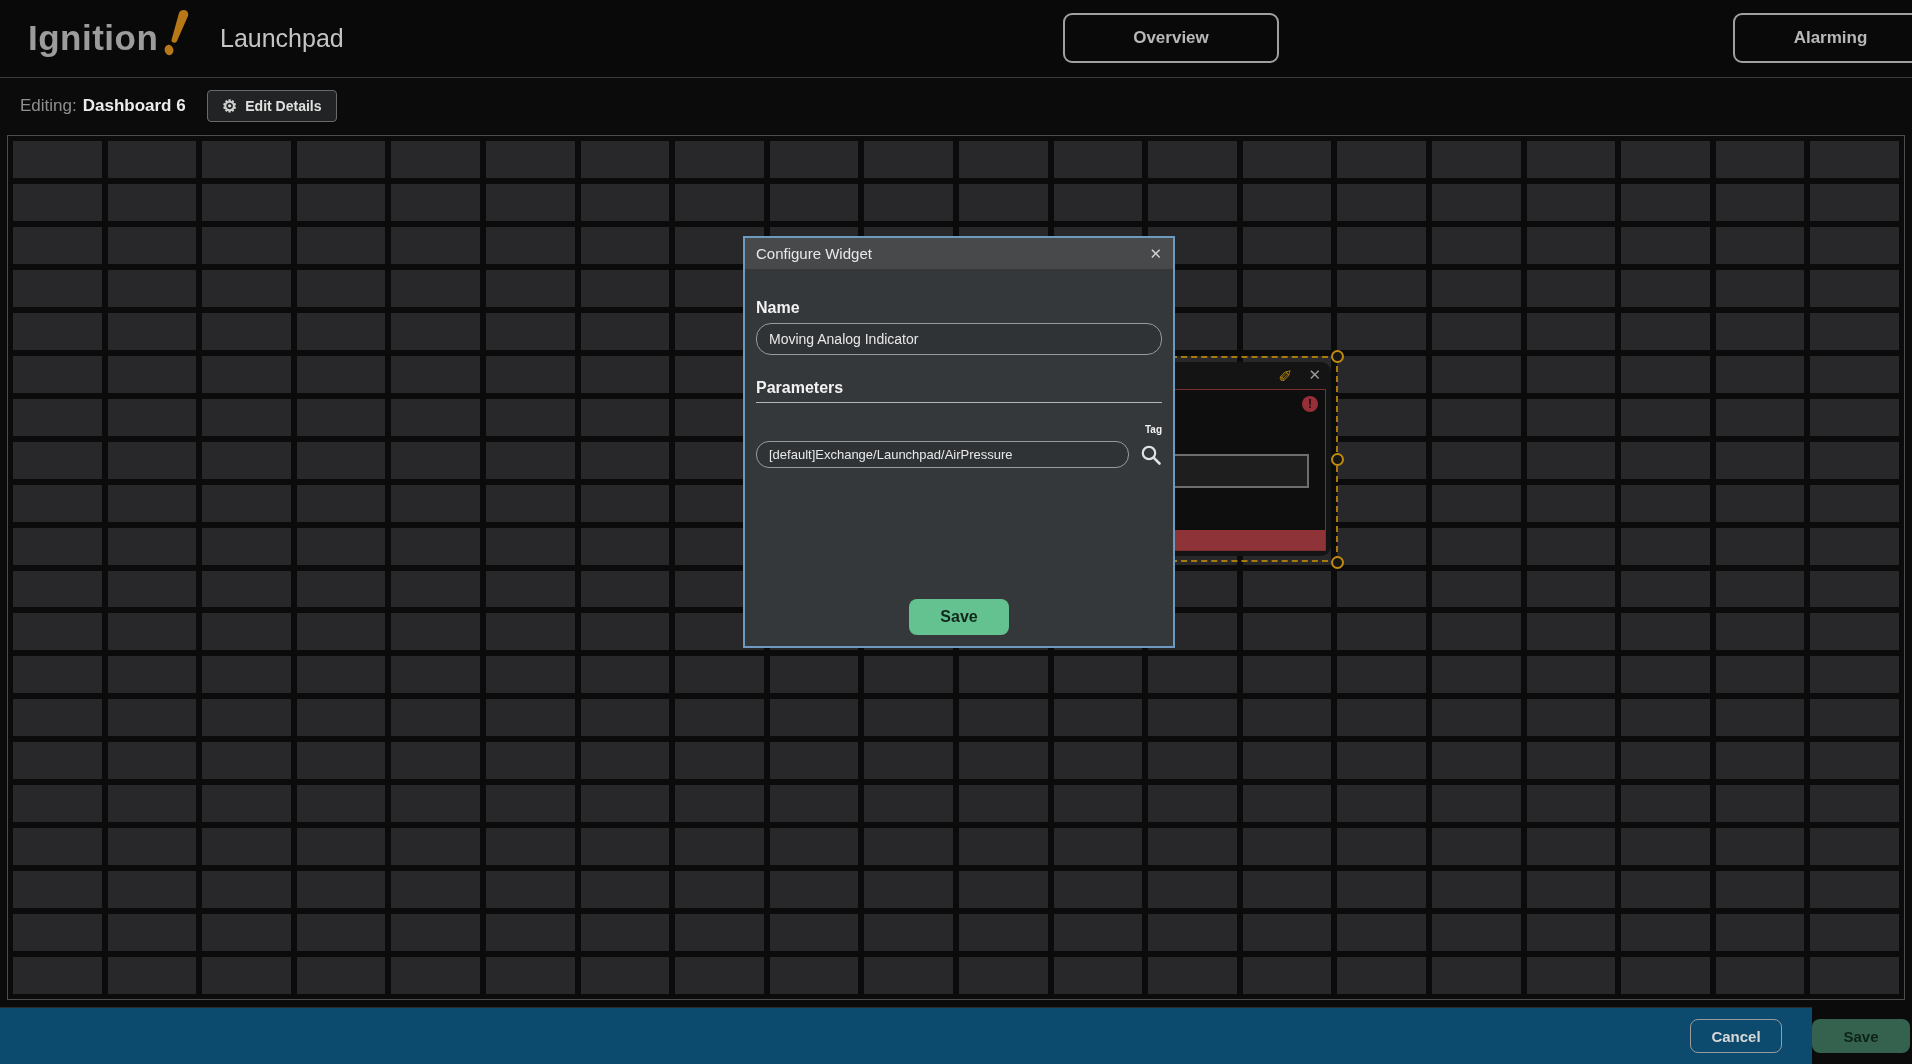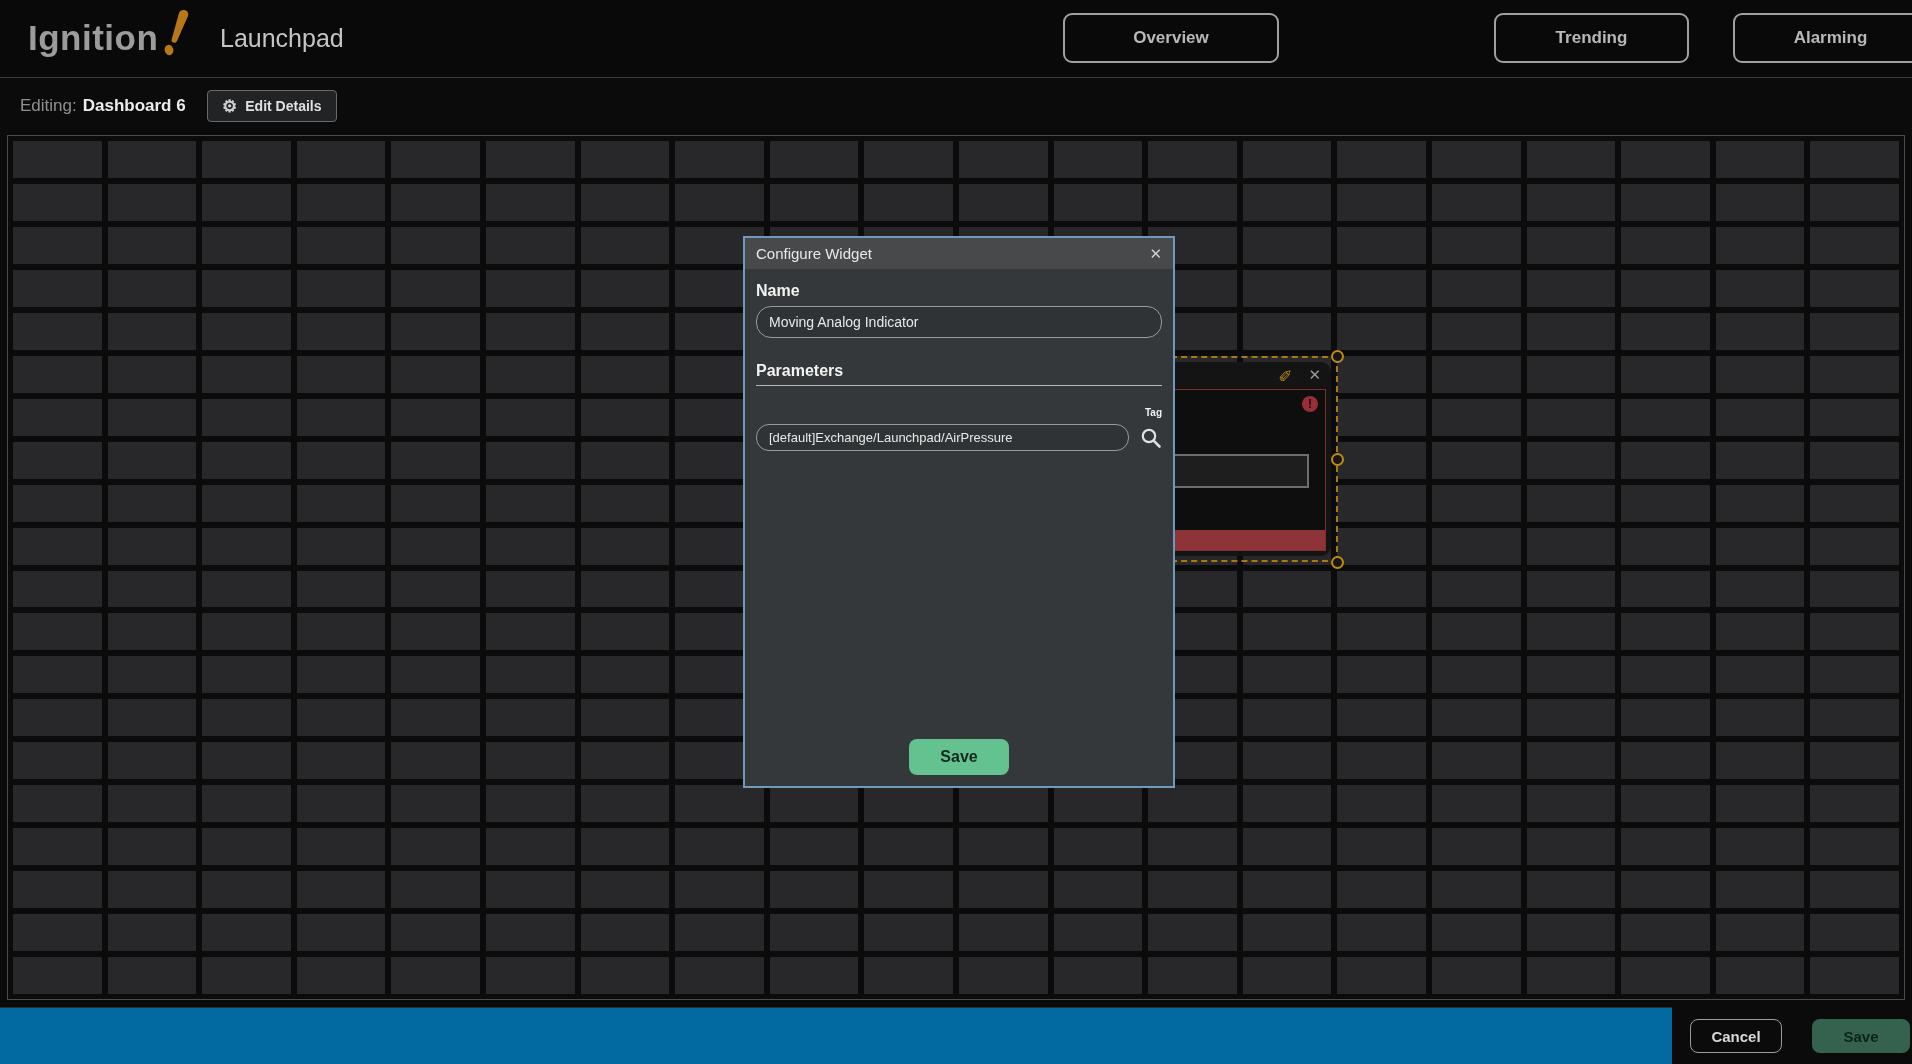--- a/index.html
+++ b/index.html
@@ -51,66 +51,65 @@
   .red-panel { position:absolute; left:6px; top:27px; right:5px; bottom:5px;
                border:1px solid #7c2f2f; background:#0e0e0e; }
   .alert-badge { position:absolute; right:7px; top:6px; width:16px; height:16px; border-radius:50%;
                  background:#962f38; color:#1c090b; font-size:12px; font-weight:bold;
                  display:flex; align-items:center; justify-content:center; }
   .gray-box { position:absolute; left:4px; top:64px; width:298px; height:34px;
               border:2px solid #6e6e6e; background:#1e1e1e; }
   .red-bar { position:absolute; left:0px; right:0px; bottom:0px; height:20px; background:#8e3439; }
 
   
-  .modal { position:absolute; left:743px; top:236px; width:432px; height:552px;
+  .modal { position:absolute; left:743px; top:236px; width:432px; height:412px;
            background:#35383a; border:2px solid #6e9ac0; z-index:30; }
   .modal-titlebar { height:31px; background:#47494b; display:flex; align-items:center;
                     justify-content:space-between; padding:0 11px; }
   .modal-title { color:#e8e8e8; font-size:15px; }
   .modal-close { color:#d0d0d0; font-size:15px; background:none; border:none;
                  font-family:inherit; cursor:pointer; }
-  .modal-body { position:relative; height:calc(100% - 31px); padding:13px 11px 0; }
+  .modal-body { position:relative; height:calc(100% - 31px); padding:30px 11px 0; }
   .field-label { color:#f2f2f2; font-size:16px; font-weight:bold; margin-bottom:6px; }
   .text-input { width:100%; height:32px; background:#303335; border:1px solid #9a9a9a;
                 border-radius:15px; color:#e8e8e8; font-size:14px; font-family:Liberation Sans, sans-serif;
                 padding:0 12px; outline:none; }
   .section-head { margin-top:24px; border-bottom:1px solid #b5b5b5; padding-bottom:5px; }
   .section-title { color:#f2f2f2; font-size:16px; font-weight:bold; }
   .tag-label { margin-top:21px; font-size:10px;text-align:right; }
   .tag-row { display:flex; align-items:center; gap:11px; }
   .tag-input { width:380px; height:27px; border-radius:13px; font-size:13px; }
   .search-btn { background:none; border:none; cursor:pointer; display:flex; padding:0; }
   .modal-save { position:absolute; left:50%; transform:translateX(-50%); bottom:11px;
                 width:100px; height:36px; background:#63c28f; border:none; border-radius:8px;
                 color:#13271c; font-size:16px; font-weight:bold; font-family:inherit; cursor:pointer; }
 
   
-  .footer { position:absolute; left:0; top:1007px; width:1672px; height:57px;
-            background:#0369a1; border-top:1px solid #2c2c2c; z-index:5; }
+  .footer { position:absolute; left:0; top:1007px; width:1812px; height:57px;
+            background:#0c4a6e; border-top:1px solid #2c2c2c; z-index:5; }
   .footer-cancel { position:absolute; left:1690px; top:11px; width:92px; height:34px;
                    background:transparent; border:1px solid #9a9a9a; border-radius:8px;
                    color:#d8d8d8; font-size:15px; font-weight:bold; font-family:inherit; cursor:pointer; }
   .footer-save { position:absolute; left:1812px; top:11px; width:98px; height:34px;
                  background:#35614f; border:none; border-radius:8px;
                  color:#0d241a; font-size:15px; font-weight:bold; font-family:inherit; cursor:pointer; }
 </style>
 </head>
 <body>
 
 <div class="header">
   <div class="logo">
     <span class="logo-text">Ignition</span>
     <svg class="logo-mark" width="30" height="50" viewBox="0 0 30 50">
       <path d="M24 2 C27 2 29 5 28 8 L17 33 C16 36 11 35 11.5 32 L19 5 C19.7 3 21.5 2 24 2 Z" fill="#b97817"></path>
       <ellipse cx="9" cy="42" rx="4.4" ry="5.2" fill="#b97817" transform="rotate(-14 9 42)"></ellipse>
     </svg>
   </div>
   <div class="app-title">Launchpad</div>
   <button class="nav-btn nav-overview">Overview</button>
-  <button class="nav-btn nav-trending">Trending</button>
   <button class="nav-btn nav-alarming">Alarming</button>
 </div>
 
 <div class="toolbar">
   <div class="editing-line">
     <span>Editing:</span><b>Dashboard 6</b>
   </div>
   <button class="edit-details">
     <span class="gear">⚙</span>
     <span>Edit Details</span>

